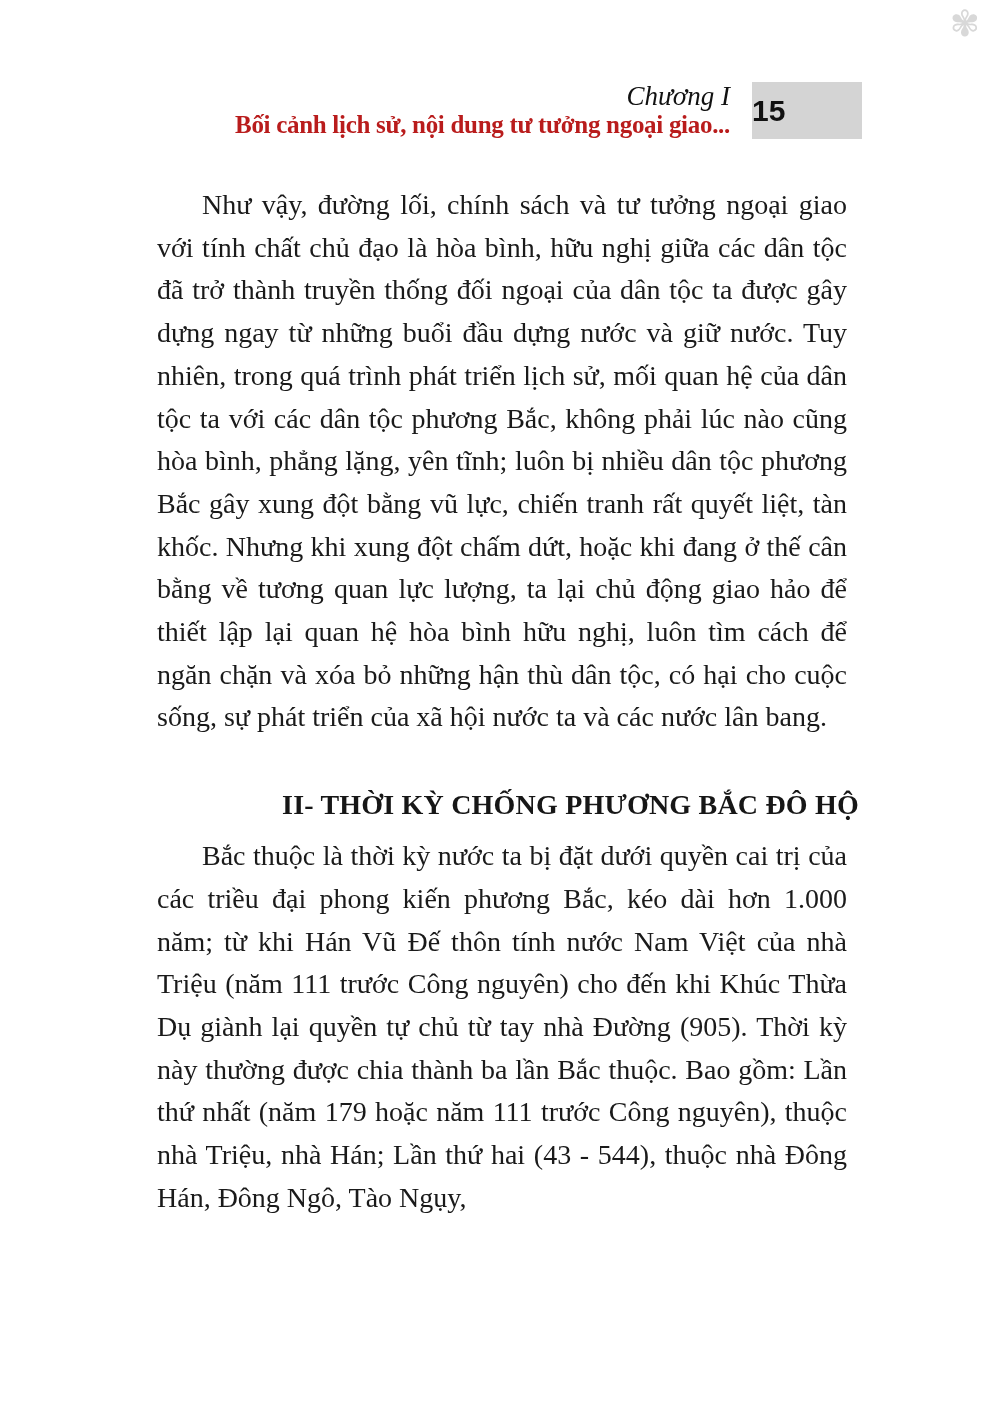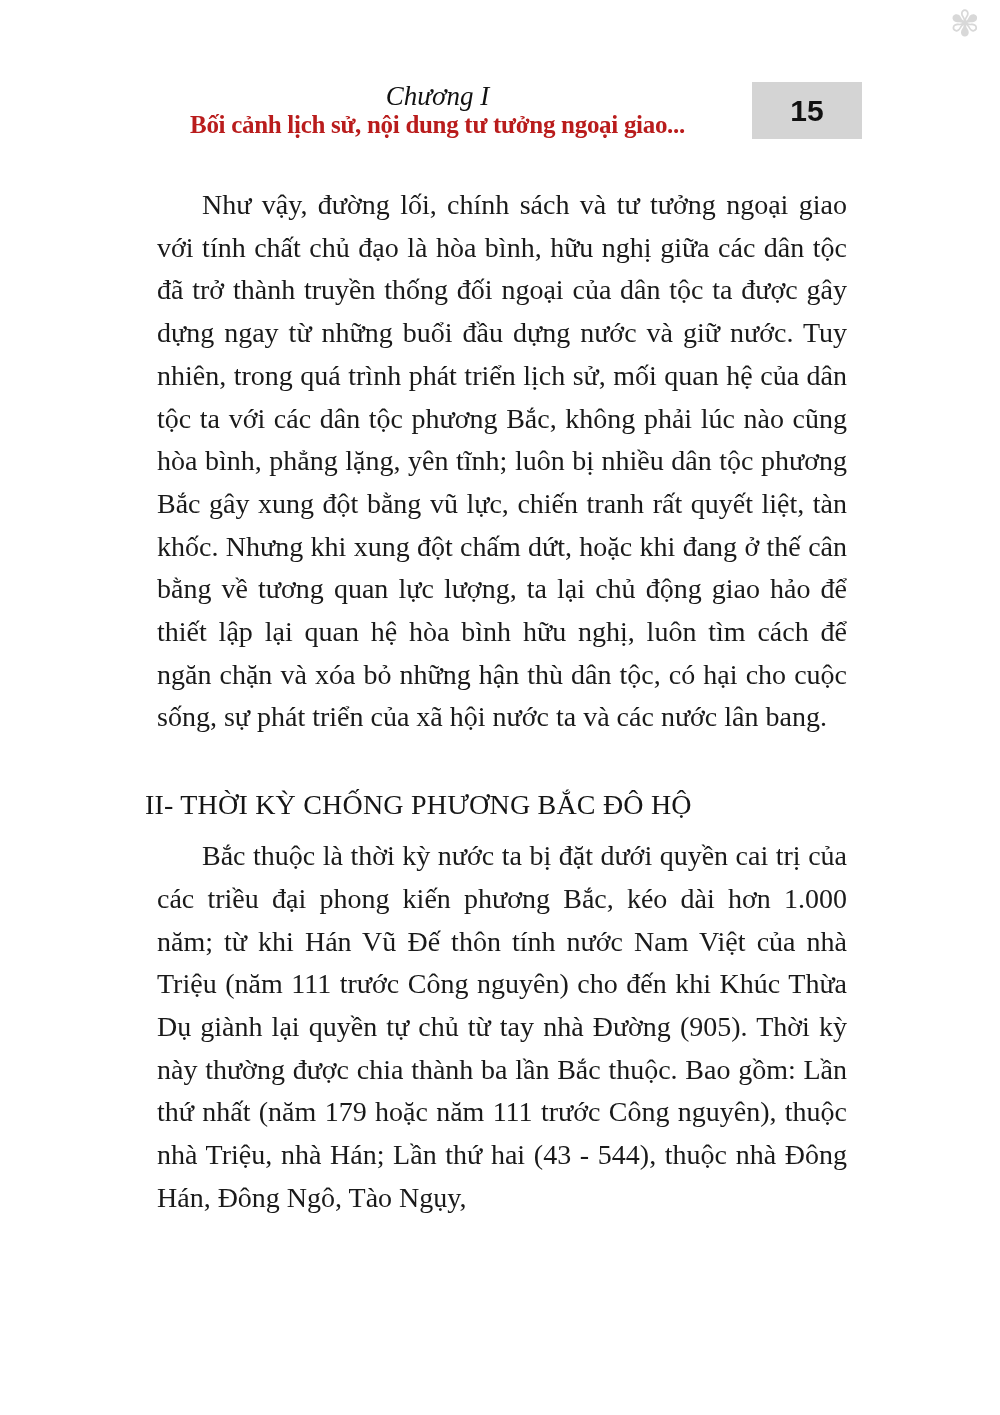--- a/index.html
+++ b/index.html
@@ -28,21 +28,21 @@
   .running-head {
     position: absolute;
     top: 82px;
     left: 145px;
     width: 717px;
     display: flex;
     align-items: stretch;
   }
   .head-text {
     width: 585px;
-    text-align: center;
+    text-align: right;
     padding-right: 0;
   }
   .head-chapter {
     font-style: italic;
     font-size: 27px;
     line-height: 28px;
     color: #111111;
   }
   .head-subtitle {
     font-weight: bold;
@@ -52,21 +52,21 @@
     color: #b91c1c;
     white-space: nowrap;
   }
   .page-num-box {
     margin-left: 22px;
     width: 110px;
     height: 57px;
     background: #d4d4d4;
     display: flex;
     align-items: center;
-    justify-content: center;
+    justify-content: flex-start;
     font-family: "Liberation Sans", "DejaVu Sans", sans-serif;
     font-weight: bold;
     font-size: 30px;
     color: #111111;
   }
   .content {
     position: absolute;
     top: 172px;
     left: 145px;
     width: 714px;
@@ -74,22 +74,22 @@
   .body-para {
     margin: 12px;
     font-size: 28px;
     line-height: 42.7px;
     text-align: justify;
     text-indent: 45px;
     color: #1a1a1a;
   }
   .section-heading {
     margin: 48px 0 0 0;
-    text-align: left;
-    font-weight: normal;
+    text-align: right;
+    font-weight: bold;
     font-size: 28px;
     line-height: 36px;
     letter-spacing: 0.2px;
     color: #161616;
   }
   .subsection-heading {
     margin: 30px 0 20px 45px;
     font-weight: bold;
     font-size: 30px;
     line-height: 36px;

